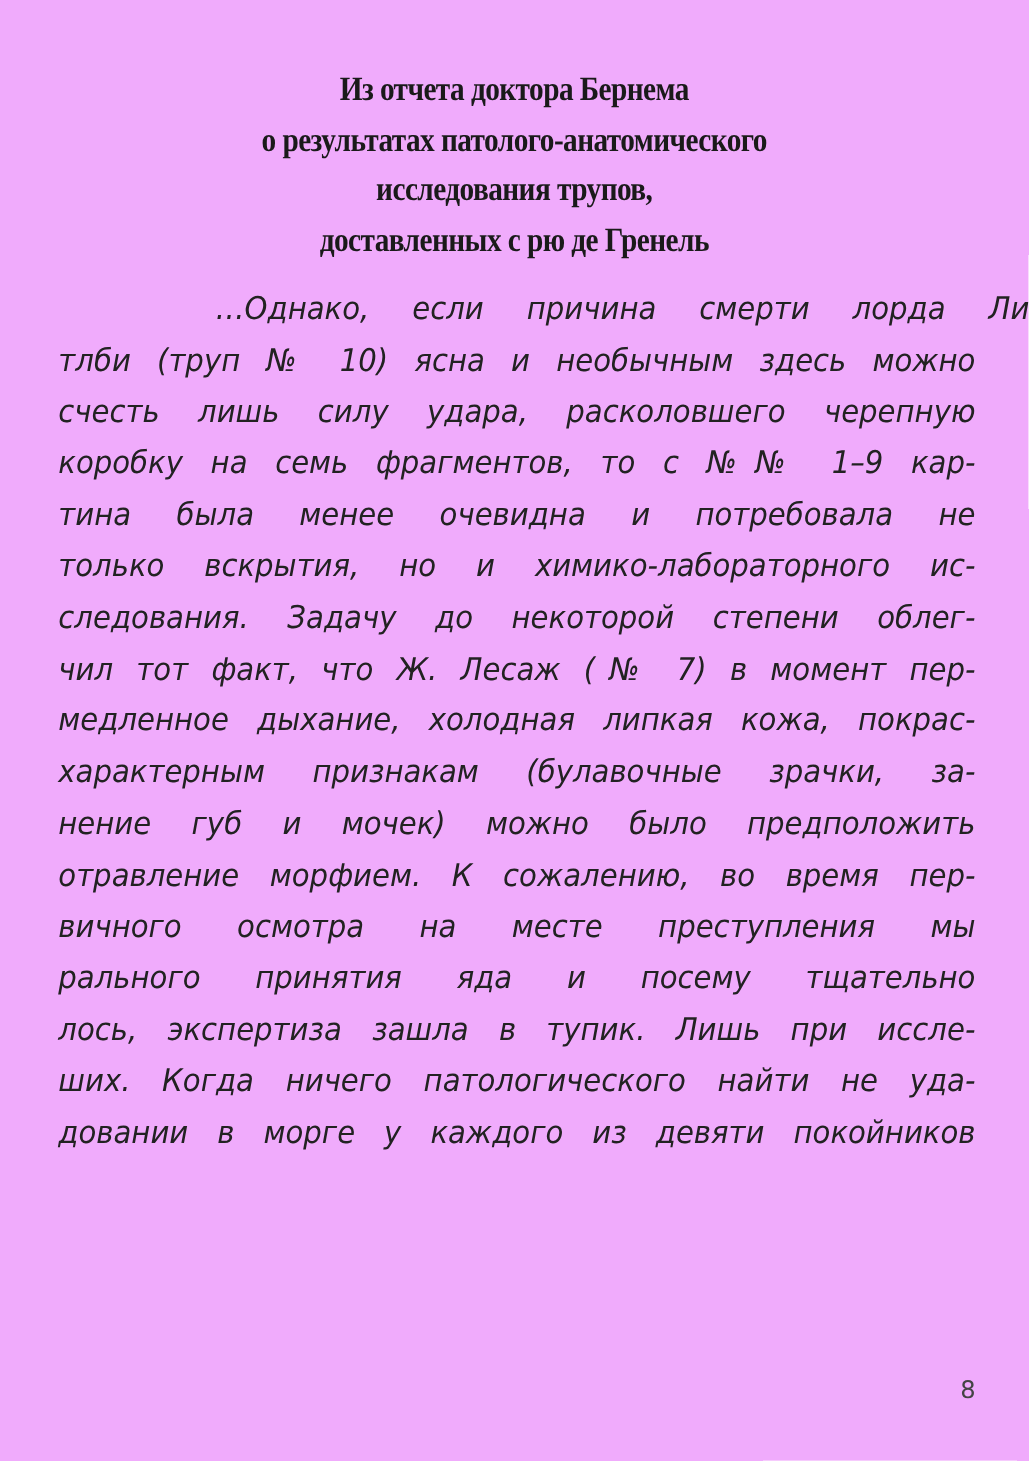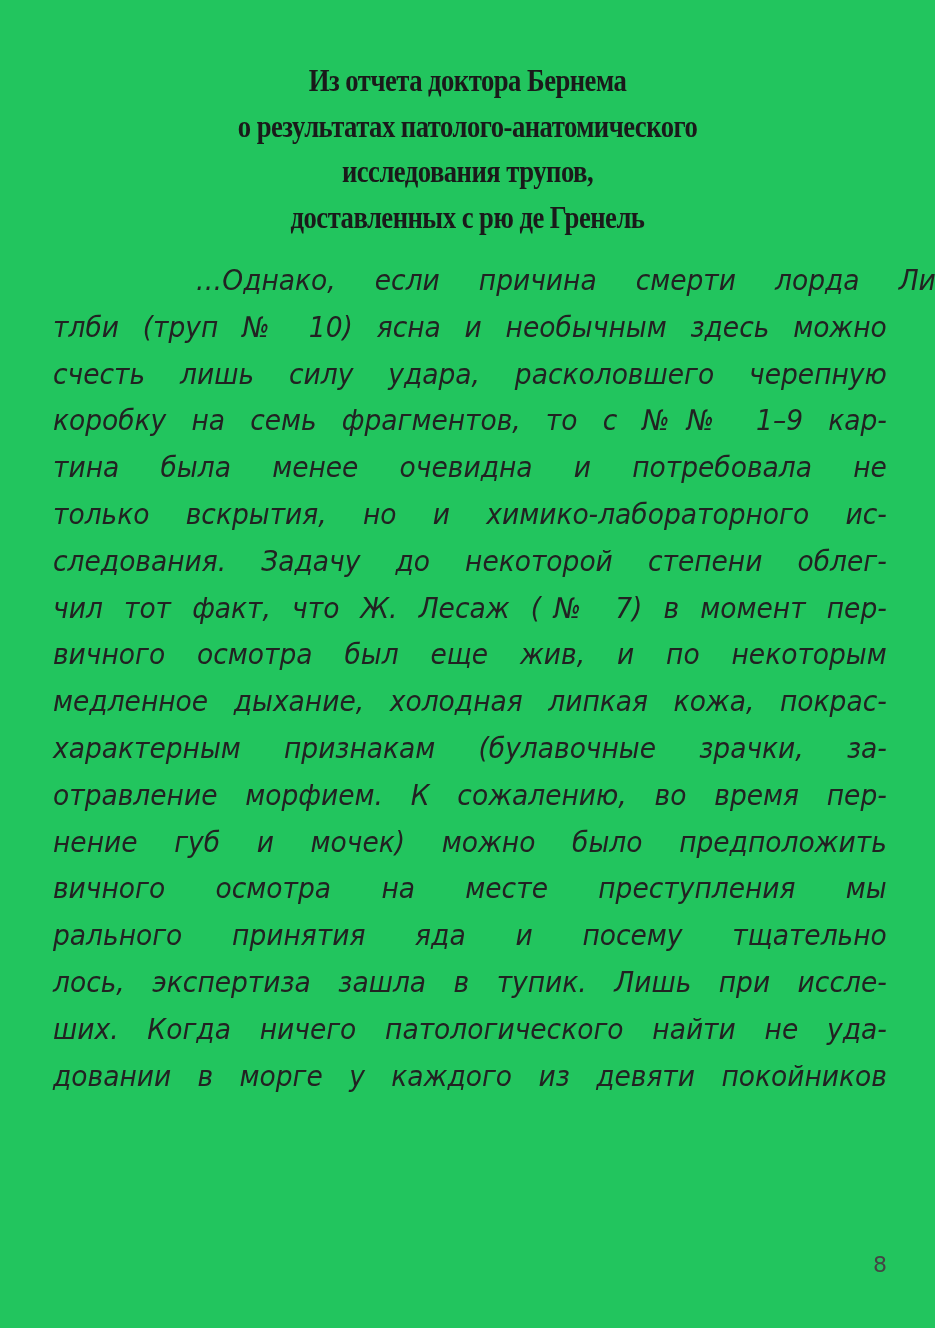--- a/index.html
+++ b/index.html
@@ -12,21 +12,21 @@
       height: 1328px;
       position: relative;
       overflow: hidden;
       color: #1f1f1f;
     }
     .page {
       position: absolute;
       left: 0; top: 0;
       width: 935px;
       height: 1328px;
-      background: #22c55e;
+      background: #f0abfc;
       text-decoration: underline;
     }
     .heading {
       position: absolute;
       left: 0;
       top: 58px;
       width: 935px;
       text-align: center;
       font-family: "Liberation Serif", "DejaVu Serif", serif;
       font-weight: bold;
@@ -101,25 +101,24 @@
 
   <div class="body-text">
     <div class="line first"><span class="line-inner">…Однако, если причина смерти лорда Лит-</span></div>
     <div class="line"><span class="line-inner">тлби (труп № 10) ясна и необычным здесь можно</span></div>
     <div class="line"><span class="line-inner">счесть лишь силу удара, расколовшего черепную</span></div>
     <div class="line"><span class="line-inner">коробку на семь фрагментов, то с №№ 1–9 кар-</span></div>
     <div class="line"><span class="line-inner">тина была менее очевидна и потребовала не</span></div>
     <div class="line"><span class="line-inner">только вскрытия, но и химико-лабораторного ис-</span></div>
     <div class="line"><span class="line-inner">следования. Задачу до некоторой степени облег-</span></div>
     <div class="line"><span class="line-inner">чил тот факт, что Ж. Лесаж (№ 7) в момент пер-</span></div>
-    <div class="line"><span class="line-inner">вичного осмотра был еще жив, и по некоторым</span></div>
     <div class="line"><span class="line-inner">медленное дыхание, холодная липкая кожа, покрас-</span></div>
     <div class="line"><span class="line-inner">характерным признакам (булавочные зрачки, за-</span></div>
+    <div class="line"><span class="line-inner">нение губ и мочек) можно было предположить</span></div>
     <div class="line"><span class="line-inner">отравление морфием. К сожалению, во время пер-</span></div>
-    <div class="line"><span class="line-inner">нение губ и мочек) можно было предположить</span></div>
     <div class="line"><span class="line-inner">вичного осмотра на месте преступления мы</span></div>
     <div class="line"><span class="line-inner">рального принятия яда и посему тщательно</span></div>
     <div class="line"><span class="line-inner">лось, экспертиза зашла в тупик. Лишь при иссле-</span></div>
     <div class="line"><span class="line-inner">ших. Когда ничего патологического найти не уда-</span></div>
     <div class="line last"><span class="line-inner">довании в морге у каждого из девяти покойников</span></div>
   </div>
 
   <div class="page-number">8</div>
 
 </div>

